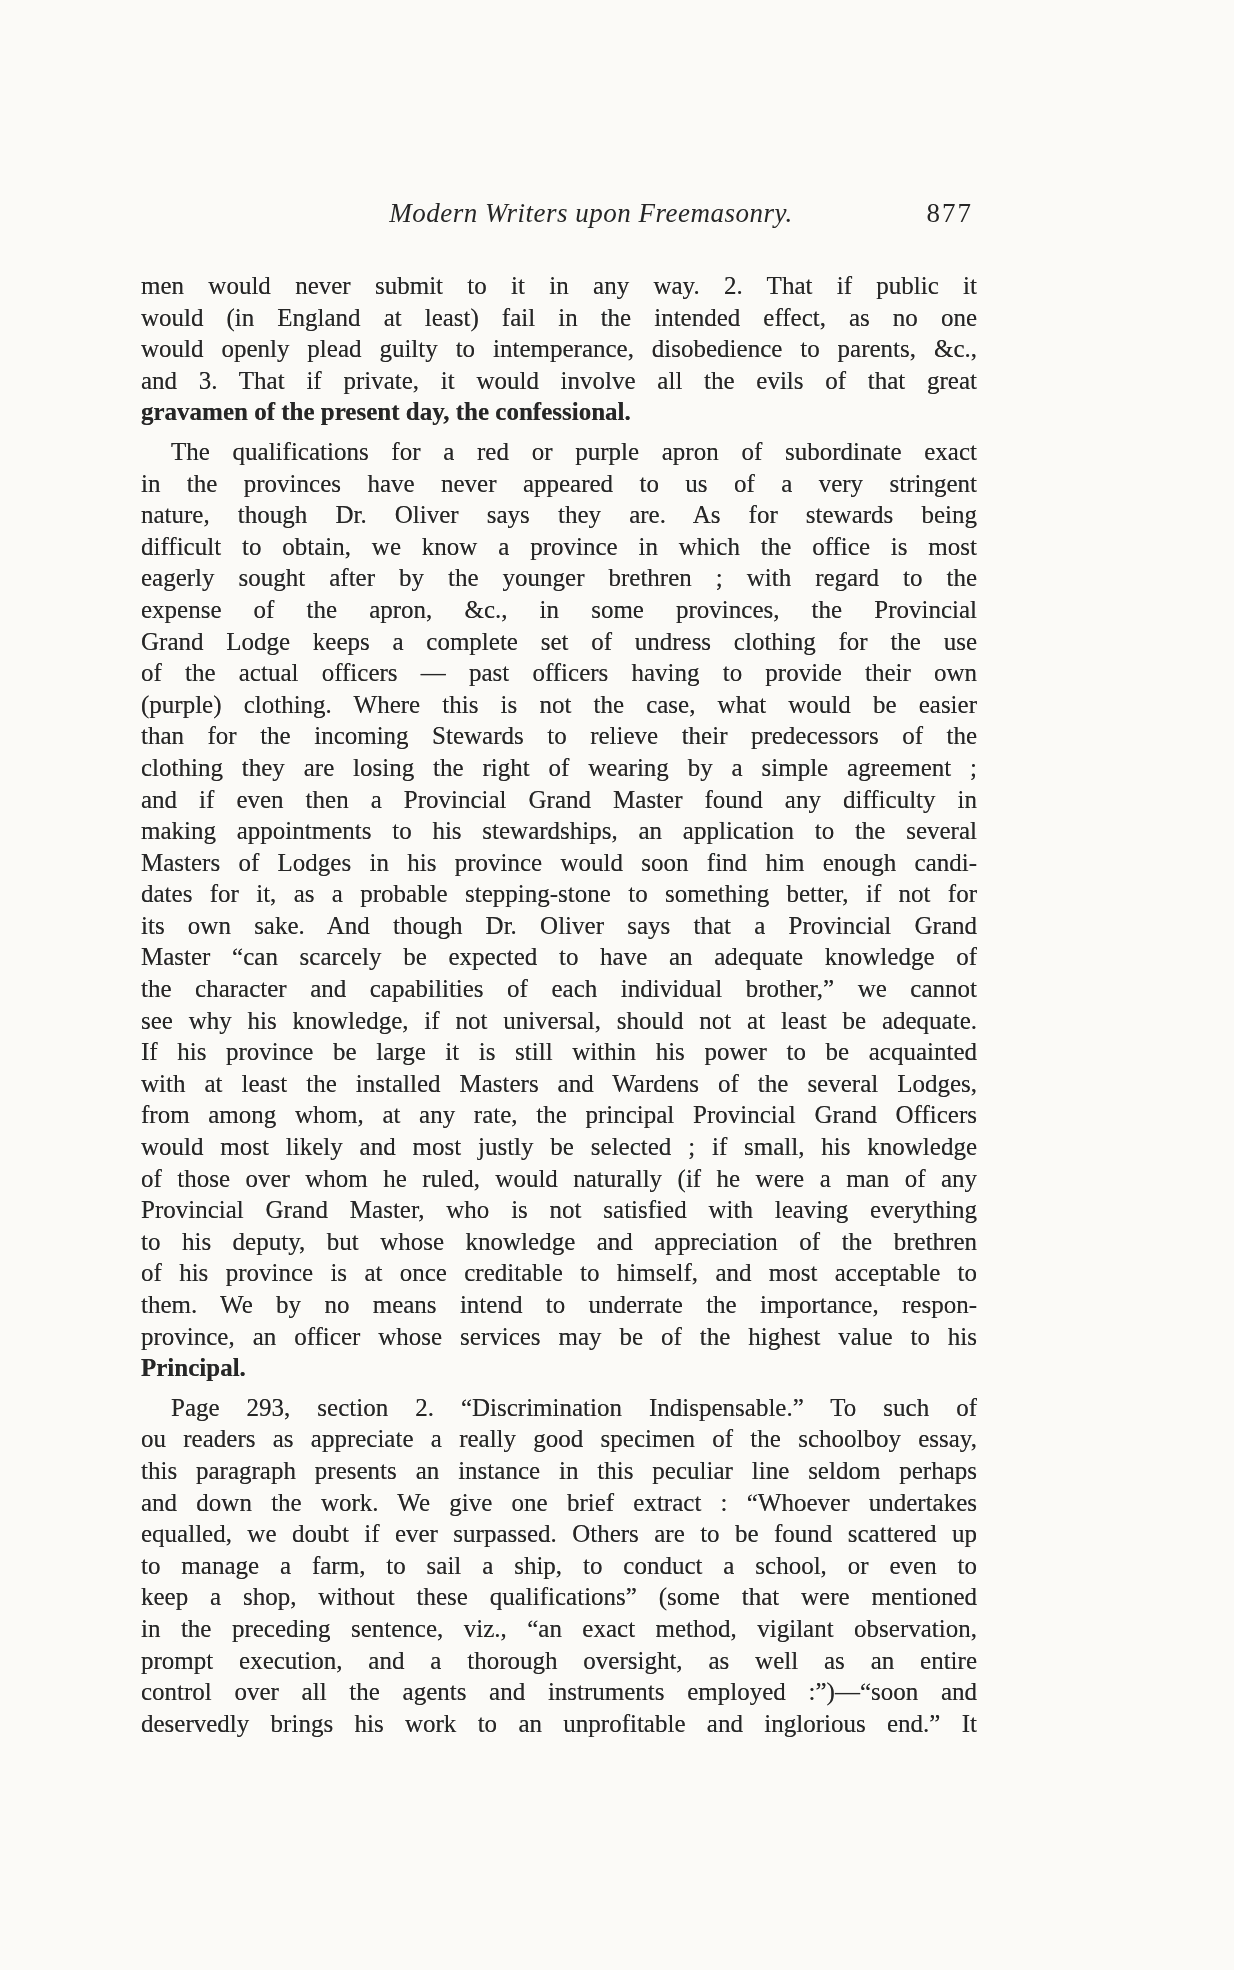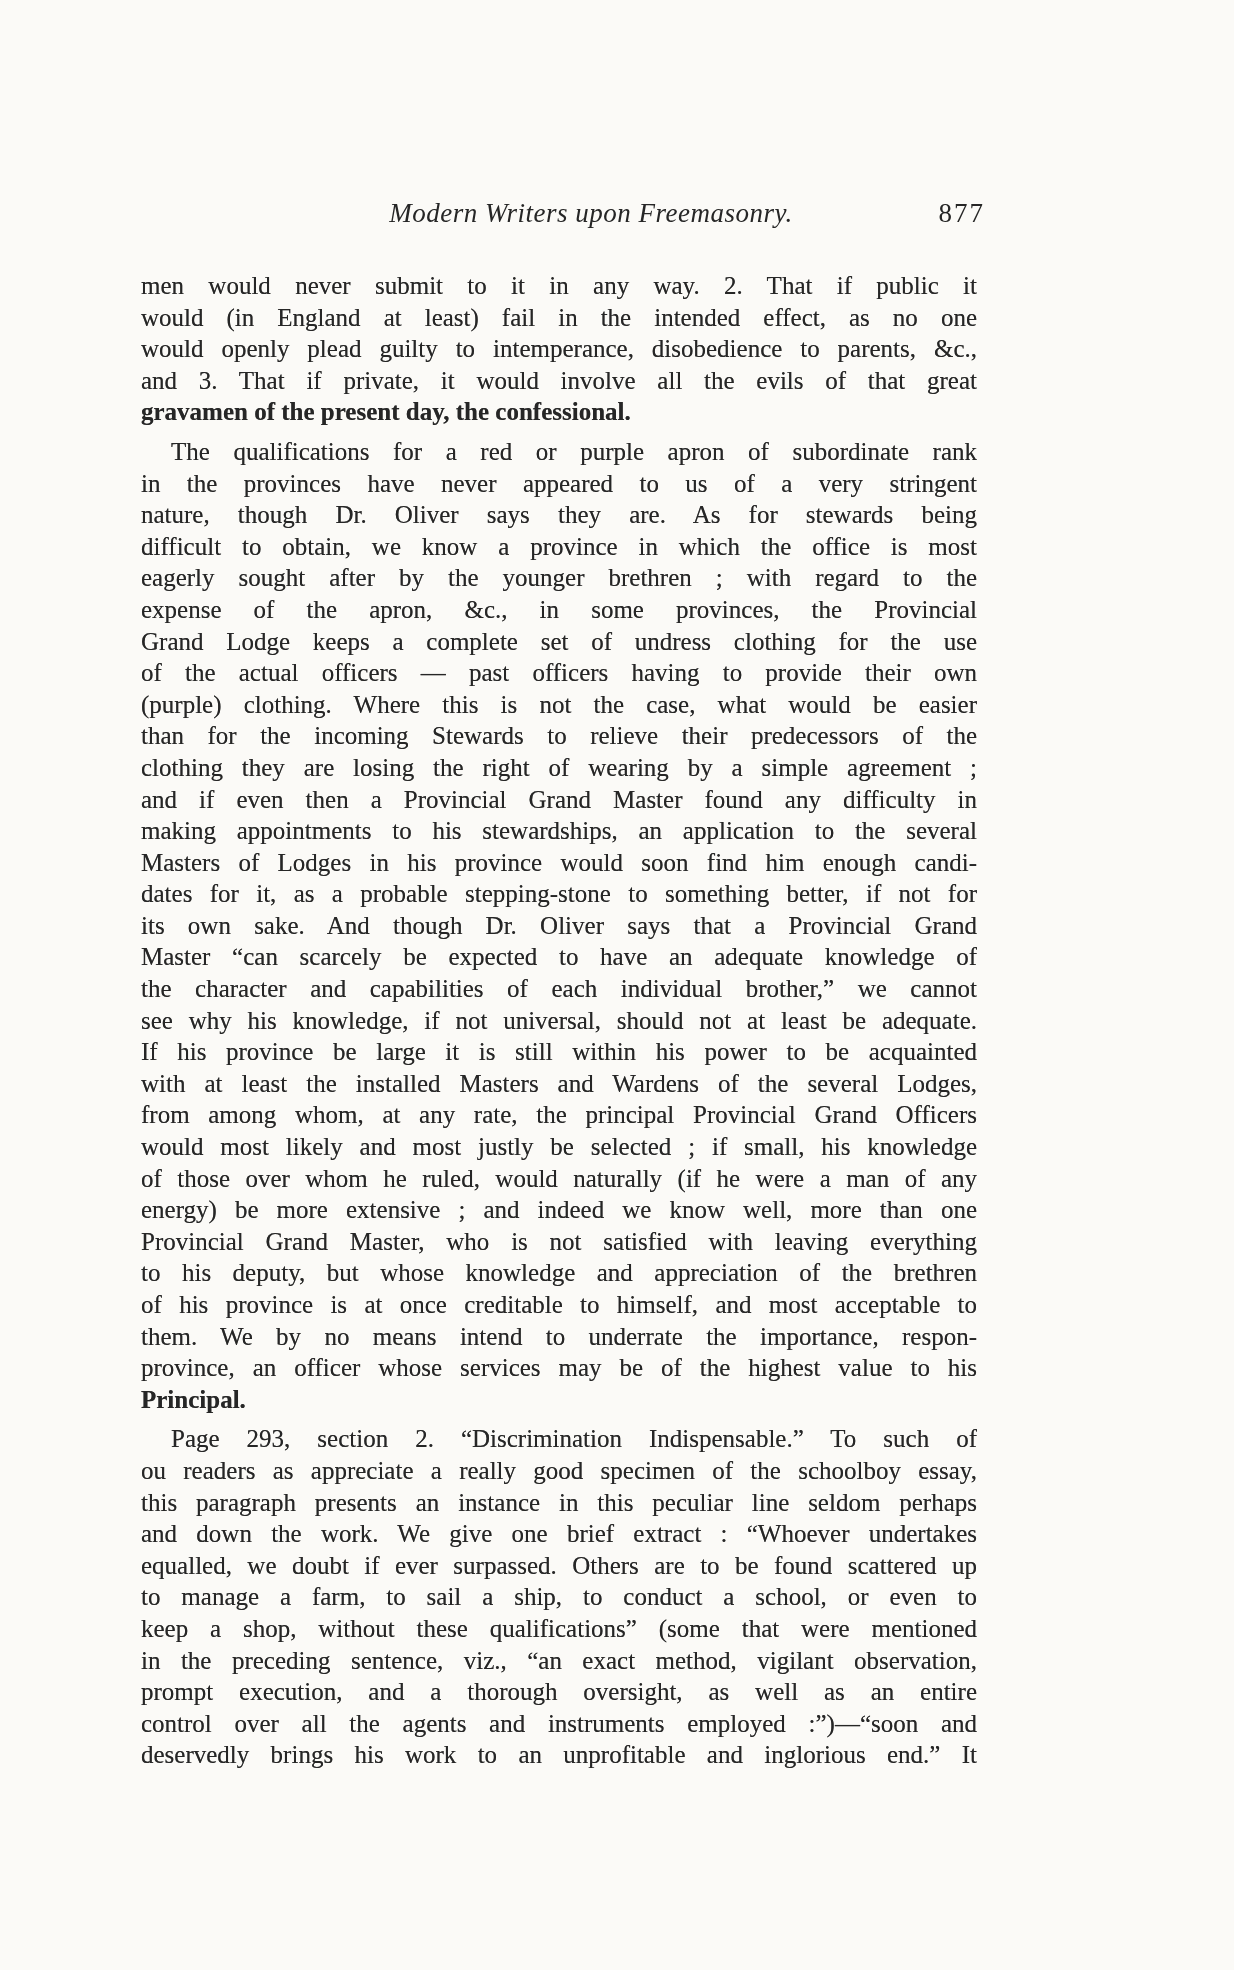--- a/index.html
+++ b/index.html
@@ -30,21 +30,21 @@
     width: 100%;
     text-align: center;
     text-indent: 64px; 
     font-style: italic;
     font-size: 27px;
     letter-spacing: 0.5px;
     white-space: nowrap;
   }
   .page-number {
     position: absolute;
-    right: 0;
+    right: 12px;
     top: 0;
     font-size: 27px;
     letter-spacing: 2px;
   }
   .body-text {
     position: absolute;
     left: 133px;
     top: 262px;
     width: 852px;
     font-size: 25px;
@@ -72,21 +72,21 @@
   </div>
   <div class="body-text">
       <div class="paragraph">
         <div class="line">men would never submit to it in any way.  2. That if public it</div>
         <div class="line">would (in England at least) fail in the intended effect, as no one</div>
         <div class="line">would openly plead guilty to intemperance, disobedience to parents, &amp;c.,</div>
         <div class="line">and 3. That if private, it would involve all the evils of that great</div>
         <div class="line last">gravamen of the present day, the confessional.</div>
       </div>
       <div class="paragraph">
-        <div class="line indent">The qualifications for a red or purple apron of subordinate rank</div>
+        <div class="line indent">The qualifications for a red or purple apron of subordinate exact</div>
         <div class="line">in the provinces have never appeared to us of a very stringent</div>
         <div class="line">nature, though Dr. Oliver says they are.  As for stewards being</div>
         <div class="line">difficult to obtain, we know a province in which the office is most</div>
         <div class="line">eagerly sought after by the younger brethren ; with regard to the</div>
         <div class="line">expense of the apron, &amp;c., in some provinces, the Provincial</div>
         <div class="line">Grand Lodge keeps a complete set of undress clothing for the use</div>
         <div class="line">of the actual officers — past officers having to provide their own</div>
         <div class="line">(purple) clothing.  Where this is not the case, what would be easier</div>
         <div class="line">than for the incoming Stewards to relieve their predecessors of the</div>
         <div class="line">clothing they are losing the right of wearing by a simple agreement ;</div>
@@ -96,21 +96,20 @@
         <div class="line">dates for it, as a probable stepping-stone to something better, if not for</div>
         <div class="line">its own sake.  And though Dr. Oliver says that a Provincial Grand</div>
         <div class="line">Master “can scarcely be expected to have an adequate knowledge of</div>
         <div class="line">the character and capabilities of each individual brother,” we cannot</div>
         <div class="line">see why his knowledge, if not universal, should not at least be adequate.</div>
         <div class="line">If his province be large it is still within his power to be acquainted</div>
         <div class="line">with at least the installed Masters and Wardens of the several Lodges,</div>
         <div class="line">from among whom, at any rate, the principal Provincial Grand Officers</div>
         <div class="line">would most likely and most justly be selected ; if small, his knowledge</div>
         <div class="line">of those over whom he ruled, would naturally (if he were a man of any</div>
-        <div class="line">energy) be more extensive ; and indeed we know well, more than one</div>
         <div class="line">Provincial Grand Master, who is not satisfied with leaving everything</div>
         <div class="line">to his deputy, but whose knowledge and appreciation of the brethren</div>
         <div class="line">of his province is at once creditable to himself, and most acceptable to</div>
         <div class="line">them.  We by no means intend to underrate the importance, respon-</div>
         <div class="line">province, an officer whose services may be of the highest value to his</div>
         <div class="line last">Principal.</div>
       </div>
       <div class="paragraph">
         <div class="line indent">Page 293, section 2.  “Discrimination Indispensable.”  To such of</div>
         <div class="line">ou readers as appreciate a really good specimen of the schoolboy essay,</div>

